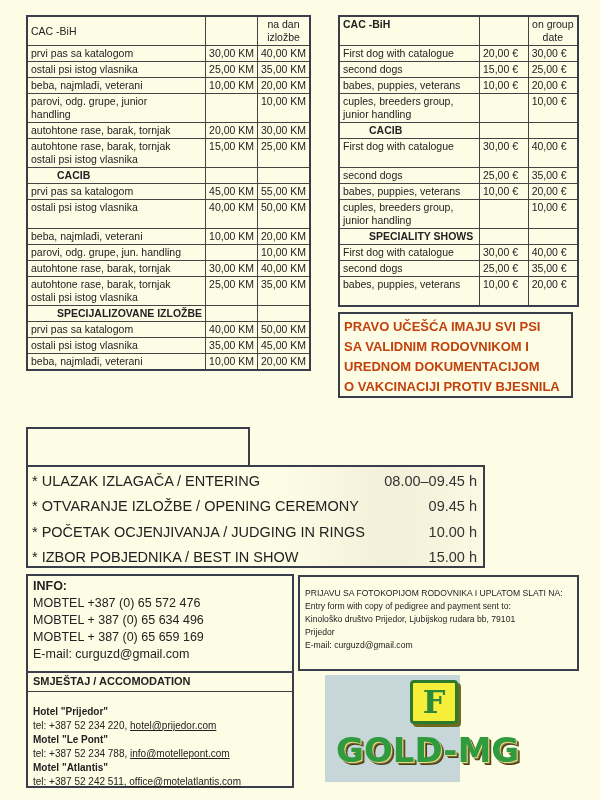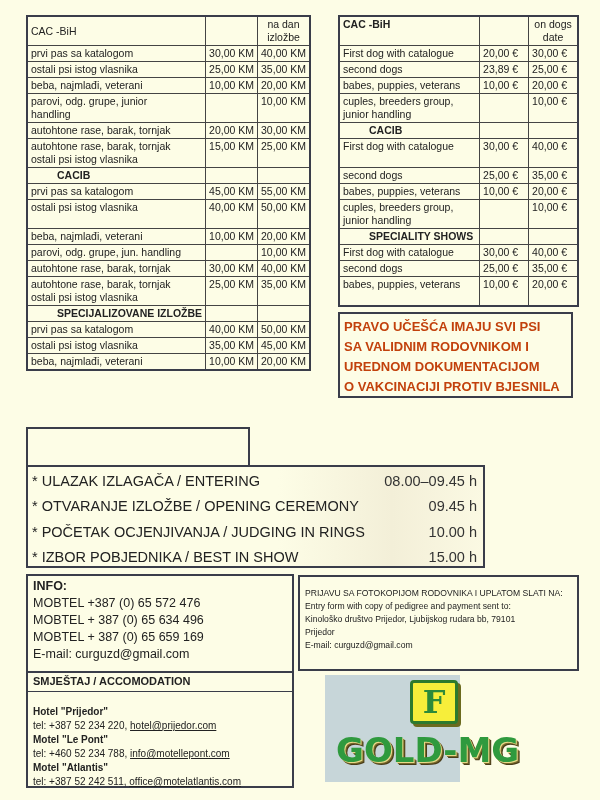--- a/index.html
+++ b/index.html
@@ -256,36 +256,36 @@
   <colgroup>
       <col class="c1">
       <col class="c2">
       <col class="c3">
     </colgroup>
   <tbody id="right-tbody">
     <tr>
       <td style="font-weight:bold">CAC -BiH</td>
       <td></td>
       <td class="hdr-right">
-        <div>on dogs</div>
+        <div>on group</div>
         <div>date</div>
       </td>
     </tr>
   <tr>
         <td>
           <div>First dog with catalogue</div>
         </td>
         <td class="num">20,00 €</td>
         <td class="num">30,00 €</td>
       </tr>
       <tr>
         <td>
           <div>second dogs</div>
         </td>
-        <td class="num">23,89 €</td>
+        <td class="num">15,00 €</td>
         <td class="num">25,00 €</td>
       </tr>
       <tr>
         <td>
           <div>babes, puppies, veterans</div>
         </td>
         <td class="num">10,00 €</td>
         <td class="num">20,00 €</td>
       </tr>
       <tr>
@@ -394,21 +394,21 @@
   <div>MOBTEL + 387 (0) 65 634 496</div>
   <div>MOBTEL + 387 (0) 65 659 169</div>
   <div>E-mail: curguzd@gmail.com</div>
 </div>
 
 <div class="abs accom-box">
   <div class="title">SMJEŠTAJ / ACCOMODATION</div>
   <div class="hotel-name">Hotel "Prijedor"</div>
   <div><span>tel: +387 52 234 220, </span><a>hotel@prijedor.com</a></div>
   <div class="hotel-name">Motel "Le Pont"</div>
-  <div><span>tel: +460 52 234 788, </span><a>info@motellepont.com</a></div>
+  <div><span>tel: +387 52 234 788, </span><a>info@motellepont.com</a></div>
   <div class="hotel-name">Motel "Atlantis"</div>
   <div><span>tel: +387 52 242 511, </span><a>office@motelatlantis.com</a></div>
 </div>
 
 <div class="abs entry-box">
   <div>PRIJAVU SA FOTOKOPIJOM RODOVNIKA I UPLATOM SLATI NA:</div>
   <div>Entry form with copy of pedigree and payment sent to:</div>
   <div>Kinološko društvo Prijedor, Ljubijskog rudara bb, 79101</div>
   <div>Prijedor</div>
   <div>E-mail: curguzd@gmail.com</div>

